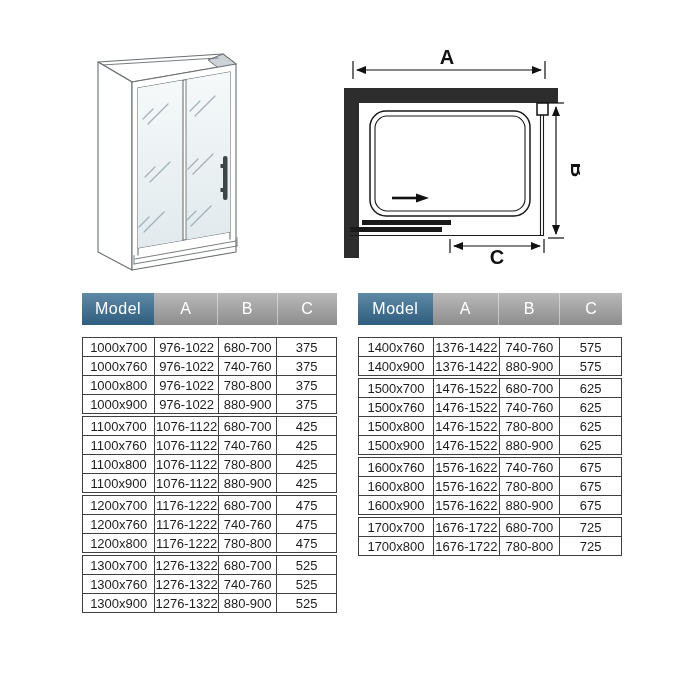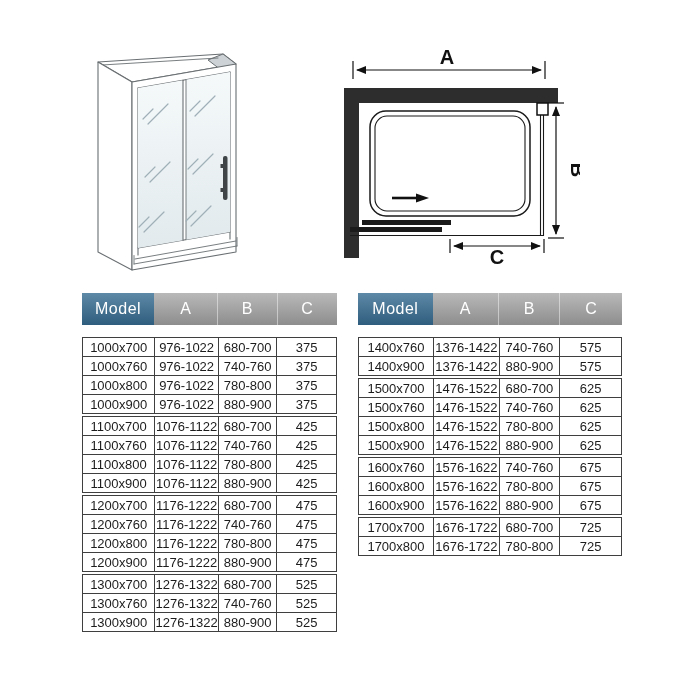--- a/index.html
+++ b/index.html
@@ -238,26 +238,20 @@
             <td>1176-1222</td>
             <td>740-760</td>
             <td>475</td>
           </tr>
           <tr>
             <td>1200x800</td>
             <td>1176-1222</td>
             <td>780-800</td>
             <td>475</td>
           </tr>
-          <tr>
-            <td>1200x900</td>
-            <td>1176-1222</td>
-            <td>880-900</td>
-            <td>475</td>
-          </tr>
         </tbody>
       </table>
       <table class="grp">
         <colgroup>
           <col style="width: 28.5%;">
           <col style="width: 25%;">
           <col style="width: 23%;">
           <col style="width: 23.5%;">
         </colgroup>
         <tbody>

